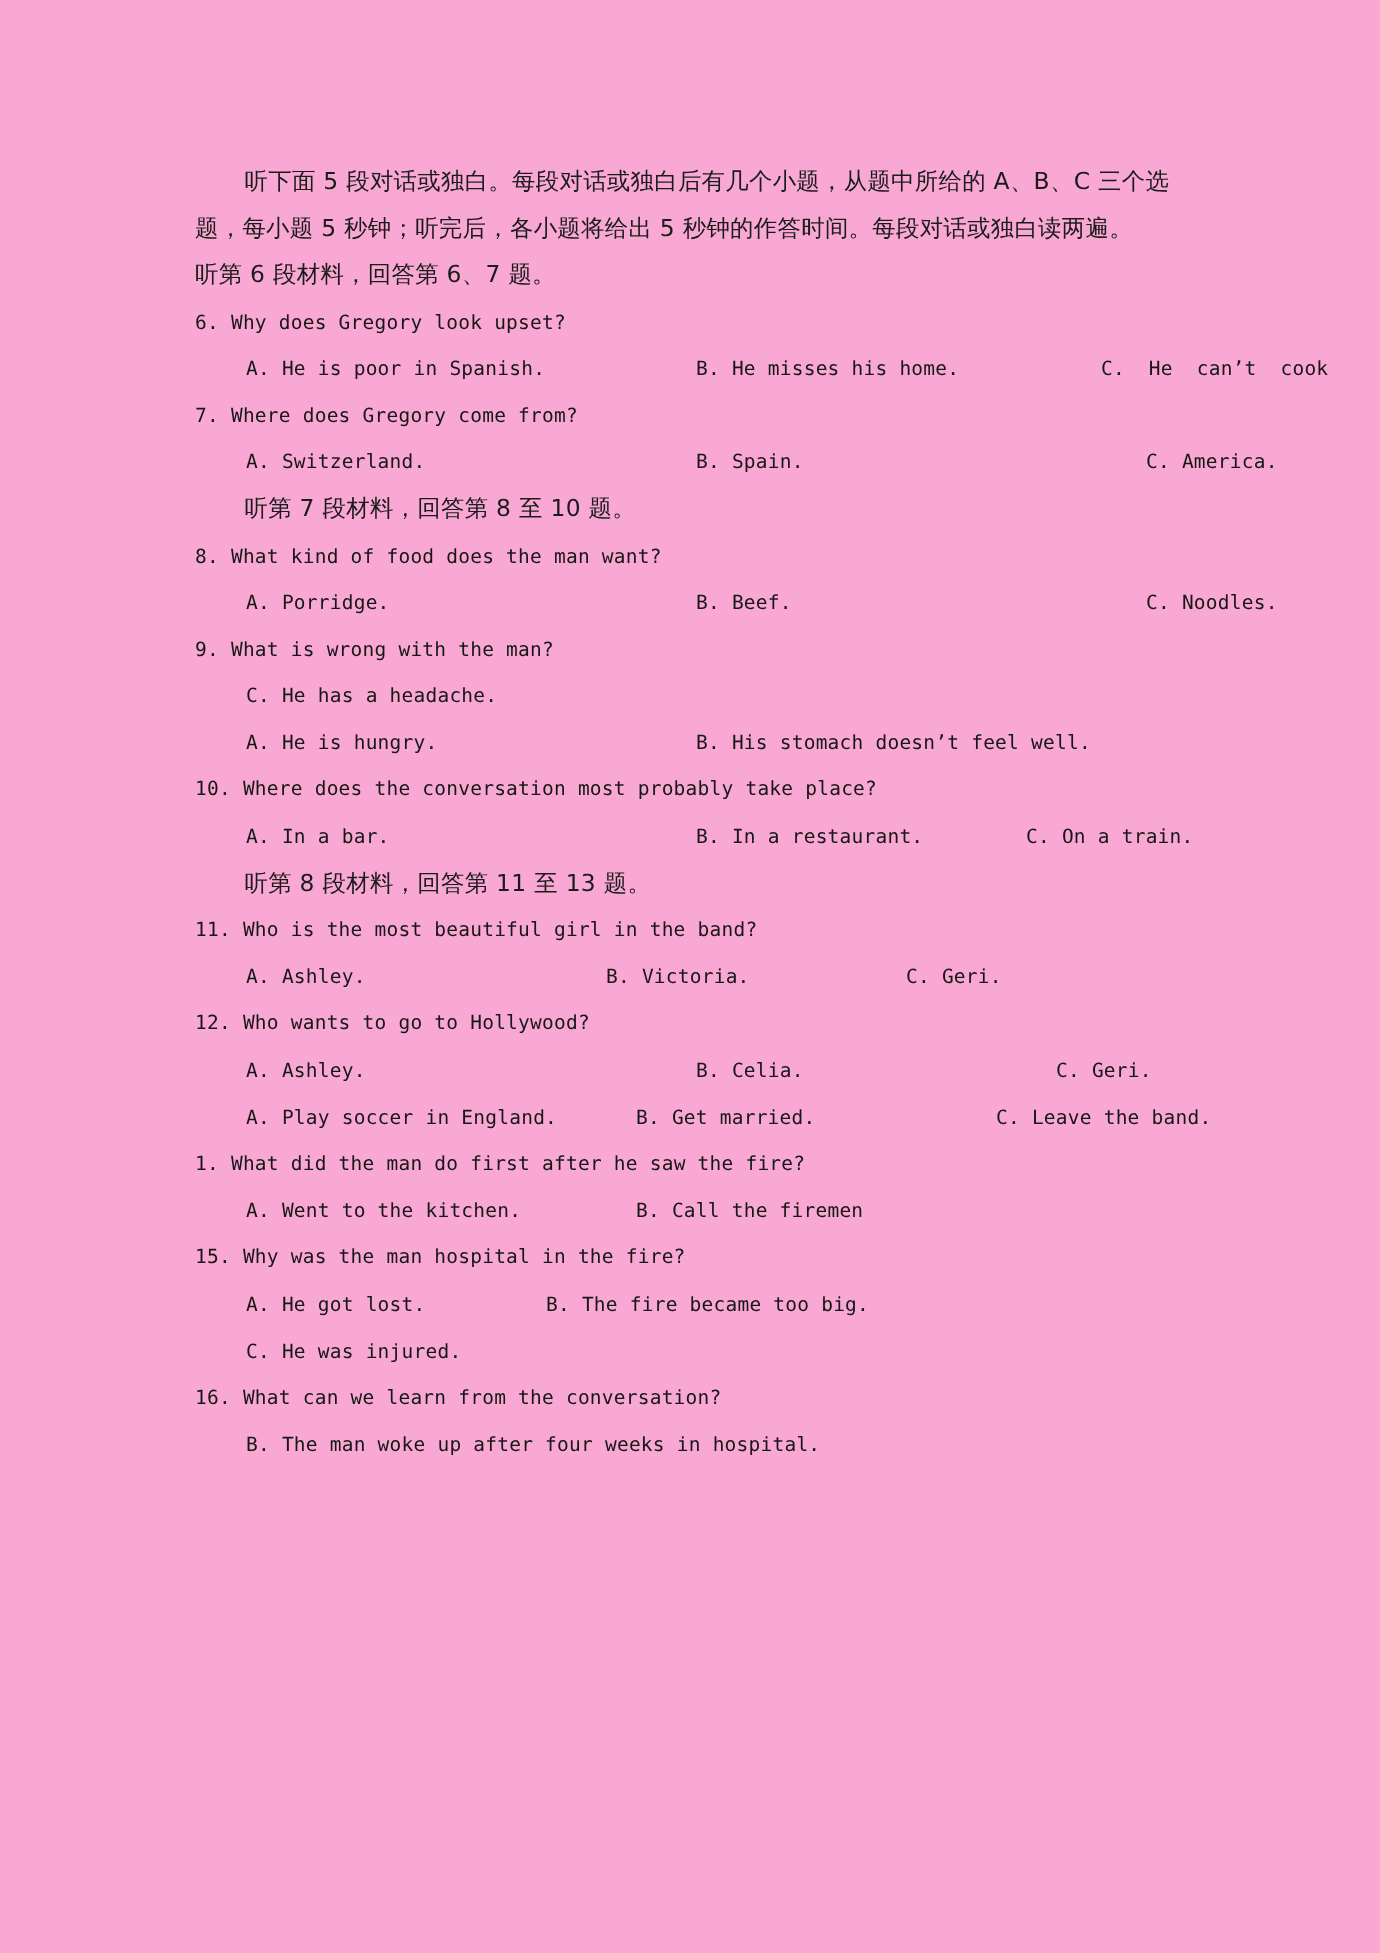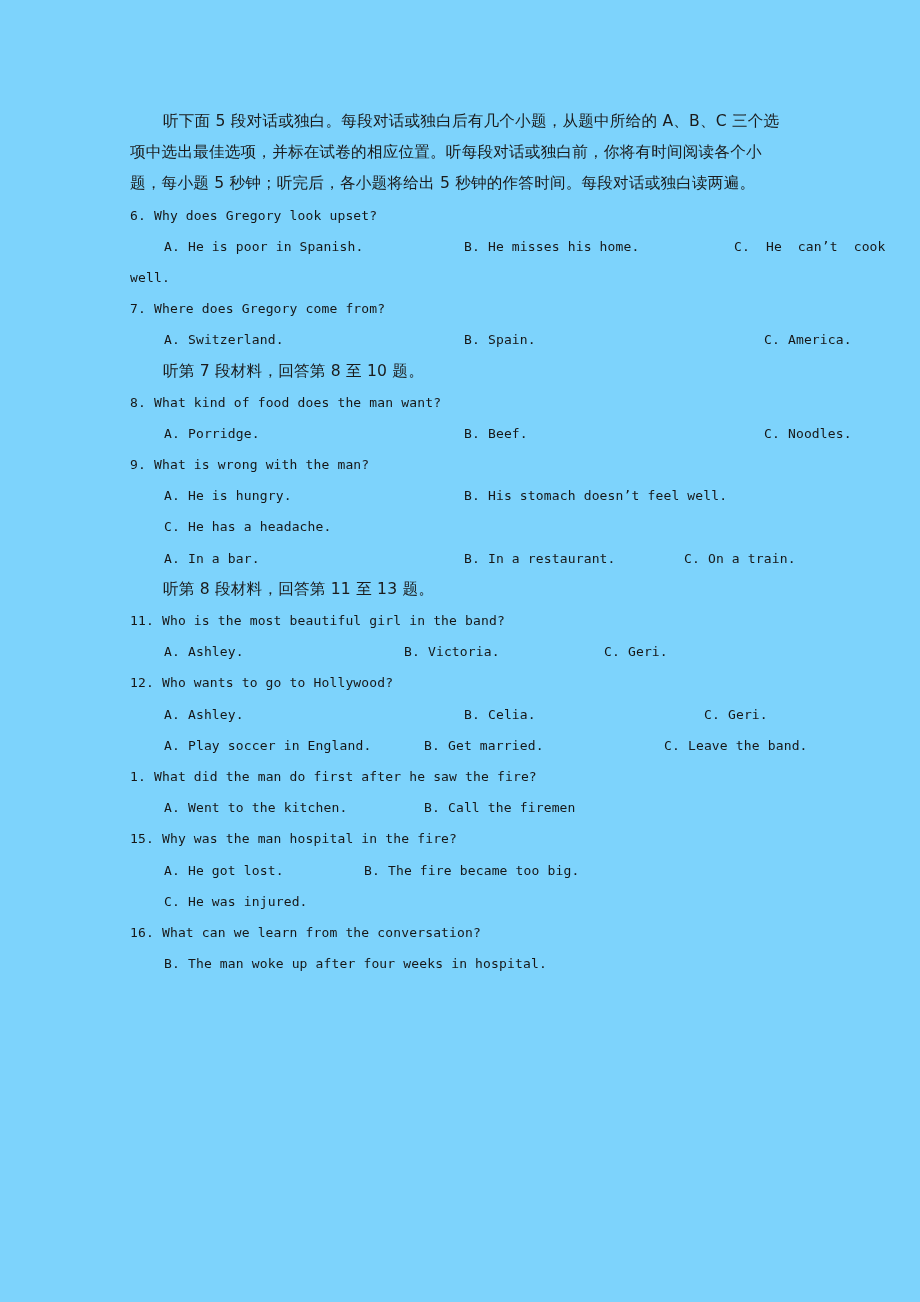--- a/index.html
+++ b/index.html
@@ -14,21 +14,21 @@
     overflow: hidden;
     font-family: "Liberation Serif", "DejaVu Serif", serif;
     color: #1a1a1a;
   }
   .page {
     position: absolute;
     left: 0;
     top: 0;
     width: 920px;
     height: 1302px;
-    background: #7dd3fc;
+    background: #f9a8d4;
   }
   .content {
     position: absolute;
     left: 130px;
     top: 106px;
     width: 662px;
   }
 
   
   .cn {
@@ -78,40 +78,40 @@
   .w-b-220 { width: 220px; }
   .w-b-200 { width: 200px; }
 </style>
 </head>
 <body>
 
 <div class="page">
   <div class="content">
 
     <div class="cn indent">听下面 5 段对话或独白。每段对话或独白后有几个小题，从题中所给的 A、B、C 三个选</div>
-    <div class="cn">项中选出最佳选项，并标在试卷的相应位置。听每段对话或独白前，你将有时间阅读各个小</div>
     <div class="cn">题，每小题 5 秒钟；听完后，各小题将给出 5 秒钟的作答时间。每段对话或独白读两遍。</div>
 
+    <div class="cn">听第 6 段材料，回答第 6、7 题。</div>
 
     <div class="en q"><span>6.</span> <span>Why does Gregory look upset?</span></div>
     <div class="en opts optrow"><span class="opt w-a-300">A. He is poor in Spanish.</span><span class="opt w-b-270">B. He misses his home.</span><span class="opt">C.  He  can’t  cook</span></div>
-    <div class="en cont">well.</div>
 
     <div class="en q"><span>7.</span> <span>Where does Gregory come from?</span></div>
     <div class="en opts optrow"><span class="opt w-a-300">A. Switzerland.</span><span class="opt w-b-300">B. Spain.</span><span class="opt">C. America.</span></div>
 
     <div class="cn sub">听第 7 段材料，回答第 8 至 10 题。</div>
 
     <div class="en q"><span>8.</span> <span>What kind of food does the man want?</span></div>
     <div class="en opts optrow"><span class="opt w-a-300">A. Porridge.</span><span class="opt w-b-300">B. Beef.</span><span class="opt">C. Noodles.</span></div>
 
     <div class="en q"><span>9.</span> <span>What is wrong with the man?</span></div>
+    <div class="en optcont optrow"><span class="opt">C. He has a headache.</span></div>
     <div class="en opts optrow"><span class="opt w-a-300">A. He is hungry.</span><span class="opt">B. His stomach doesn’t feel well.</span></div>
-    <div class="en optcont optrow"><span class="opt">C. He has a headache.</span></div>
 
+    <div class="en q"><span>10.</span> <span>Where does the conversation most probably take place?</span></div>
     <div class="en opts optrow"><span class="opt w-a-300">A. In a bar.</span><span class="opt w-b-220">B. In a restaurant.</span><span class="opt">C. On a train.</span></div>
 
     <div class="cn sub">听第 8 段材料，回答第 11 至 13 题。</div>
 
     <div class="en q"><span>11.</span> <span>Who is the most beautiful girl in the band?</span></div>
     <div class="en opts optrow"><span class="opt w-a-240">A. Ashley.</span><span class="opt w-b-200">B. Victoria.</span><span class="opt">C. Geri.</span></div>
 
     <div class="en q"><span>12.</span> <span>Who wants to go to Hollywood?</span></div>
     <div class="en opts optrow"><span class="opt w-a-300">A. Ashley.</span><span class="opt w-b-240">B. Celia.</span><span class="opt">C. Geri.</span></div>
 

